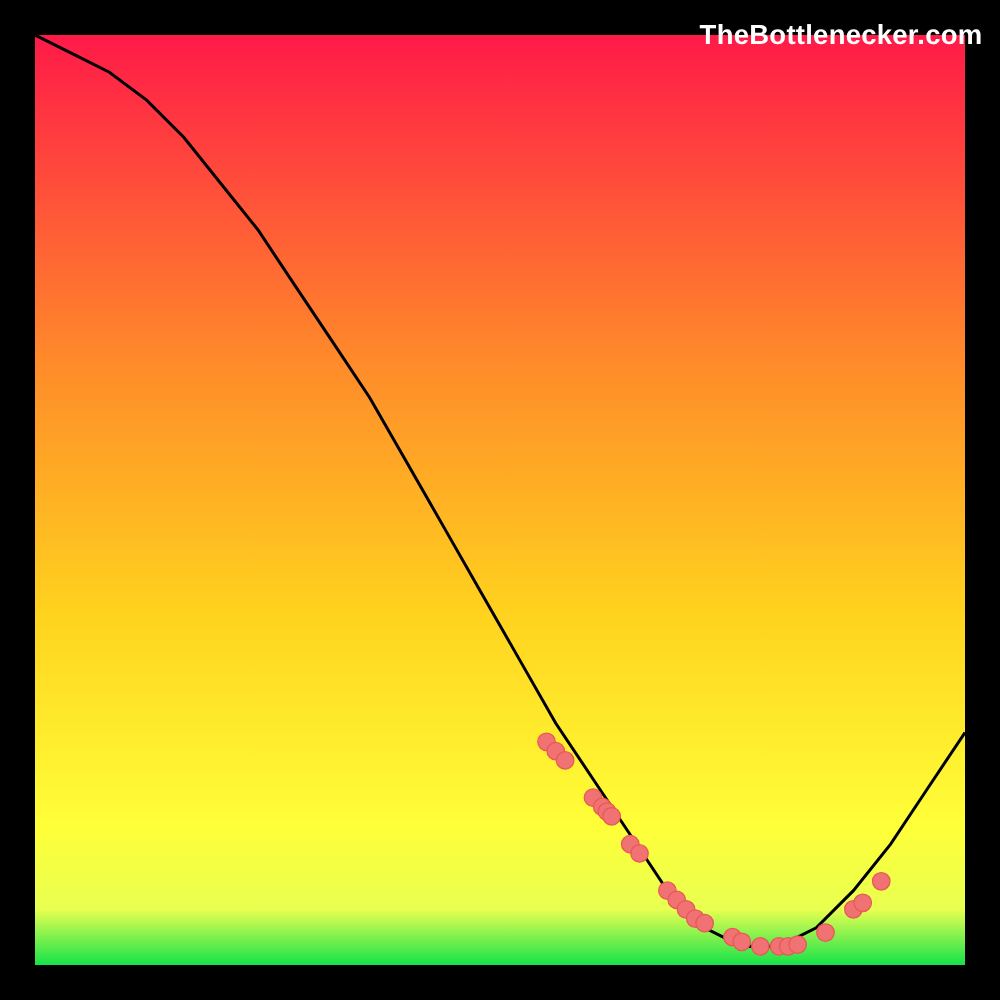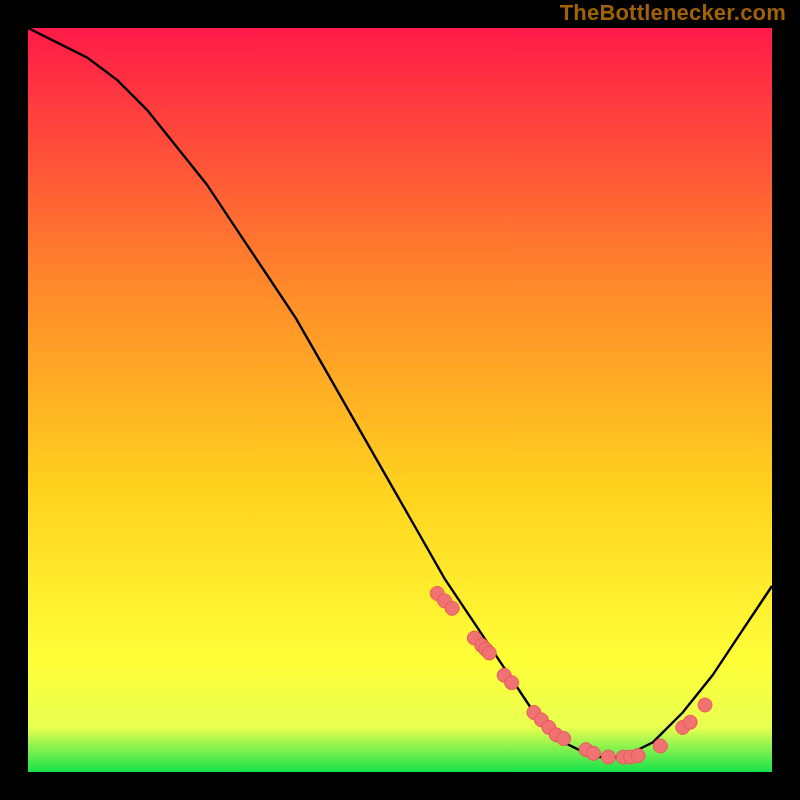--- a/index.html
+++ b/index.html
@@ -11,23 +11,23 @@
     font-family: Arial, Helvetica, sans-serif;
   }
   .frame {
     position: absolute;
     left: 0; top: 0;
     width: 800px; height: 800px;
     background: #000;
   }
   .watermark {
     position: absolute;
-    top: 0;
+    top: 15px;
     right: 14px;
-    color: #a16207;
+    color: #ffffff;
     font-size: 22px;
     font-weight: 600;
     letter-spacing: 0.2px;
     z-index: 10;
   }
   .plot {
     position: absolute;
     left: 28px;
     top: 28px;
     width: 744px;

